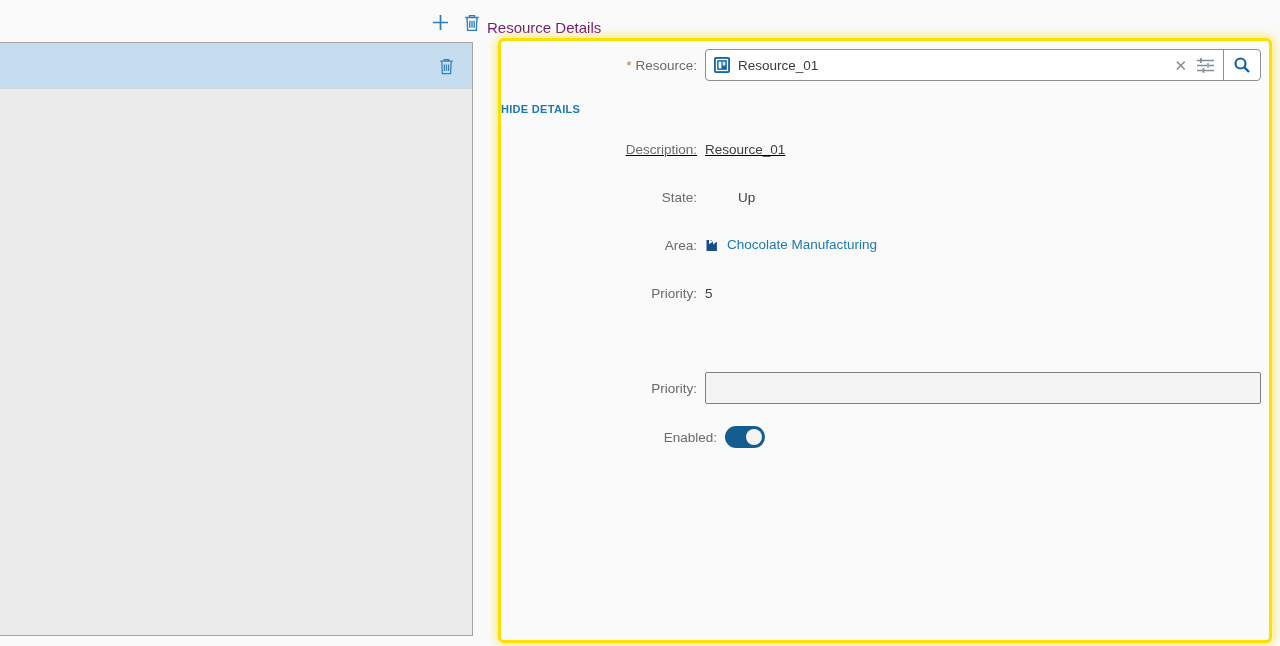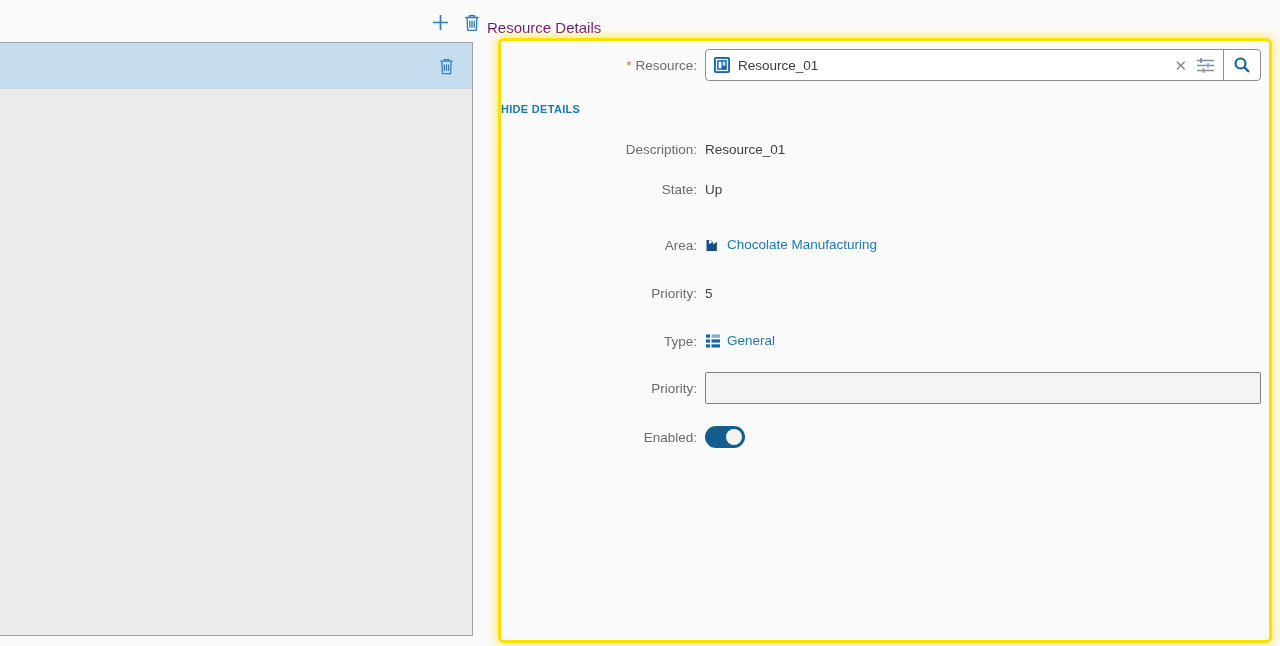--- a/index.html
+++ b/index.html
@@ -44,27 +44,27 @@
   .combo-filter { border:none; background:none; cursor:pointer; padding:0 8px 0 2px;
     display:flex; align-items:center; }
   .combo-sep { width:1px; align-self:stretch; background:#8f8f8f; }
   .combo-search { border:none; background:none; width:36px; height:100%;
     cursor:pointer; display:flex; align-items:center; justify-content:center; }
 
   #hide-details { top:60px; height:16px; justify-content:flex-start; }
   #hide-details a { color:#1b79b3; font-size:11px; font-weight:600;
     letter-spacing:0.3px; text-decoration:none; cursor:pointer; }
 
-  #row-description { top:98px;  height:20px; }
-  #row-state       { top:138px; height:20px; }
+  #row-description { top:98px;  height:20px;text-decoration:underline; }
+  #row-state       { top:146px; height:20px;gap:33px; }
   #row-area        { top:194px; height:20px; }
   #row-priority    { top:242px; height:20px; }
   #row-type        { top:290px; height:20px; }
   #row-priority-input { top:331px; height:32px; }
-  #row-enabled     { top:385px; height:22px; }
+  #row-enabled     { top:385px; height:22px;padding-left:20px; }
 
   .text-input { flex:1; height:32px; background:#f4f4f4; border:1px solid #808080;
     border-radius:2px; font-size:13.5px; color:#3e3e3e; padding:0 8px; }
 
   .toggle { width:40px; height:22px; border-radius:11px; background:#135e8e;
     border:none; position:relative; cursor:pointer; flex:none; }
   .toggle .knob { position:absolute; top:3px; right:3px; width:16px; height:16px;
     border-radius:50%; background:#f4f3ee; }
 
   svg { display:block; }
@@ -171,36 +171,20 @@
         </span>
         <span>Chocolate Manufacturing</span>
       </a>
     </div>
 
     <div class="row" id="row-priority">
       <div class="lbl">Priority:</div>
       <div class="val">5</div>
     </div>
 
-    <div class="row" id="row-type">
-      <div class="lbl">Type:</div>
-      <a class="link">
-        <span>
-          <svg width="16" height="16" viewBox="0 0 16 16" fill="#1565a5">
-              <rect x="1" y="1.5" width="4" height="3.2"></rect>
-              <rect x="6.5" y="1.5" width="8.5" height="3.2" fill="#7fa9cc"></rect>
-              <rect x="1" y="6.4" width="4" height="3.2"></rect>
-              <rect x="6.5" y="6.4" width="8.5" height="3.2"></rect>
-              <rect x="1" y="11.3" width="4" height="3.2"></rect>
-              <rect x="6.5" y="11.3" width="8.5" height="3.2"></rect>
-            </svg>
-        </span>
-        <span>General</span>
-      </a>
-    </div>
 
     <div class="row" id="row-priority-input">
       <div class="lbl">Priority:</div>
       <input class="text-input" type="text" value="" style="">
     </div>
 
     <div class="row" id="row-enabled">
       <div class="lbl">Enabled:</div>
       <button class="toggle">
         <span class="knob"></span>

